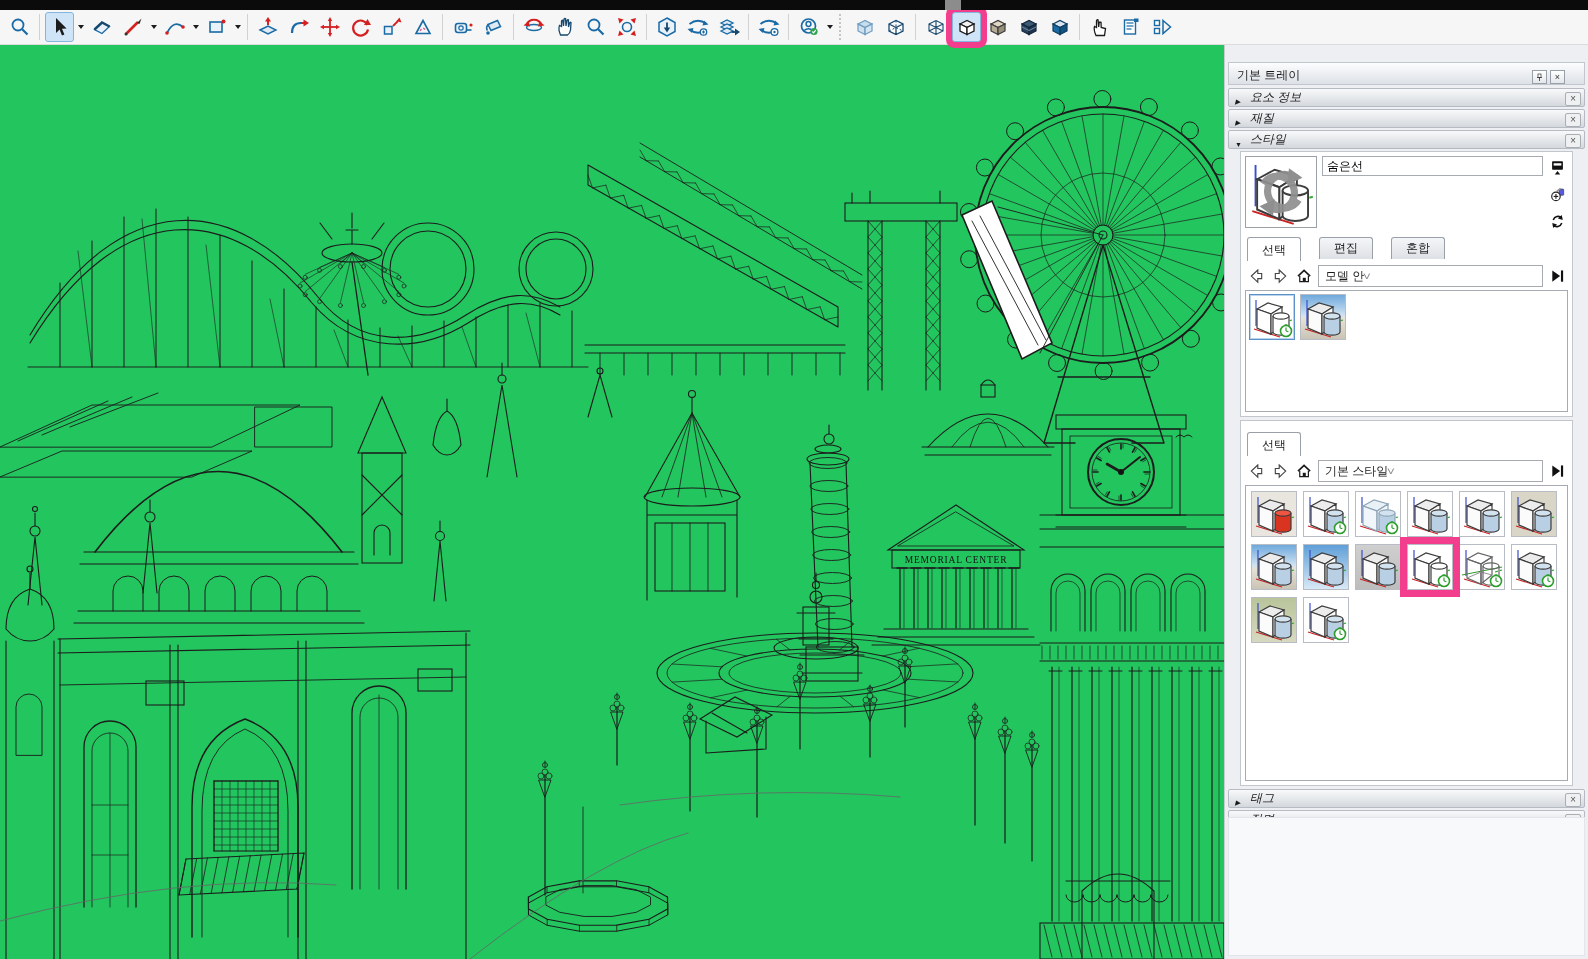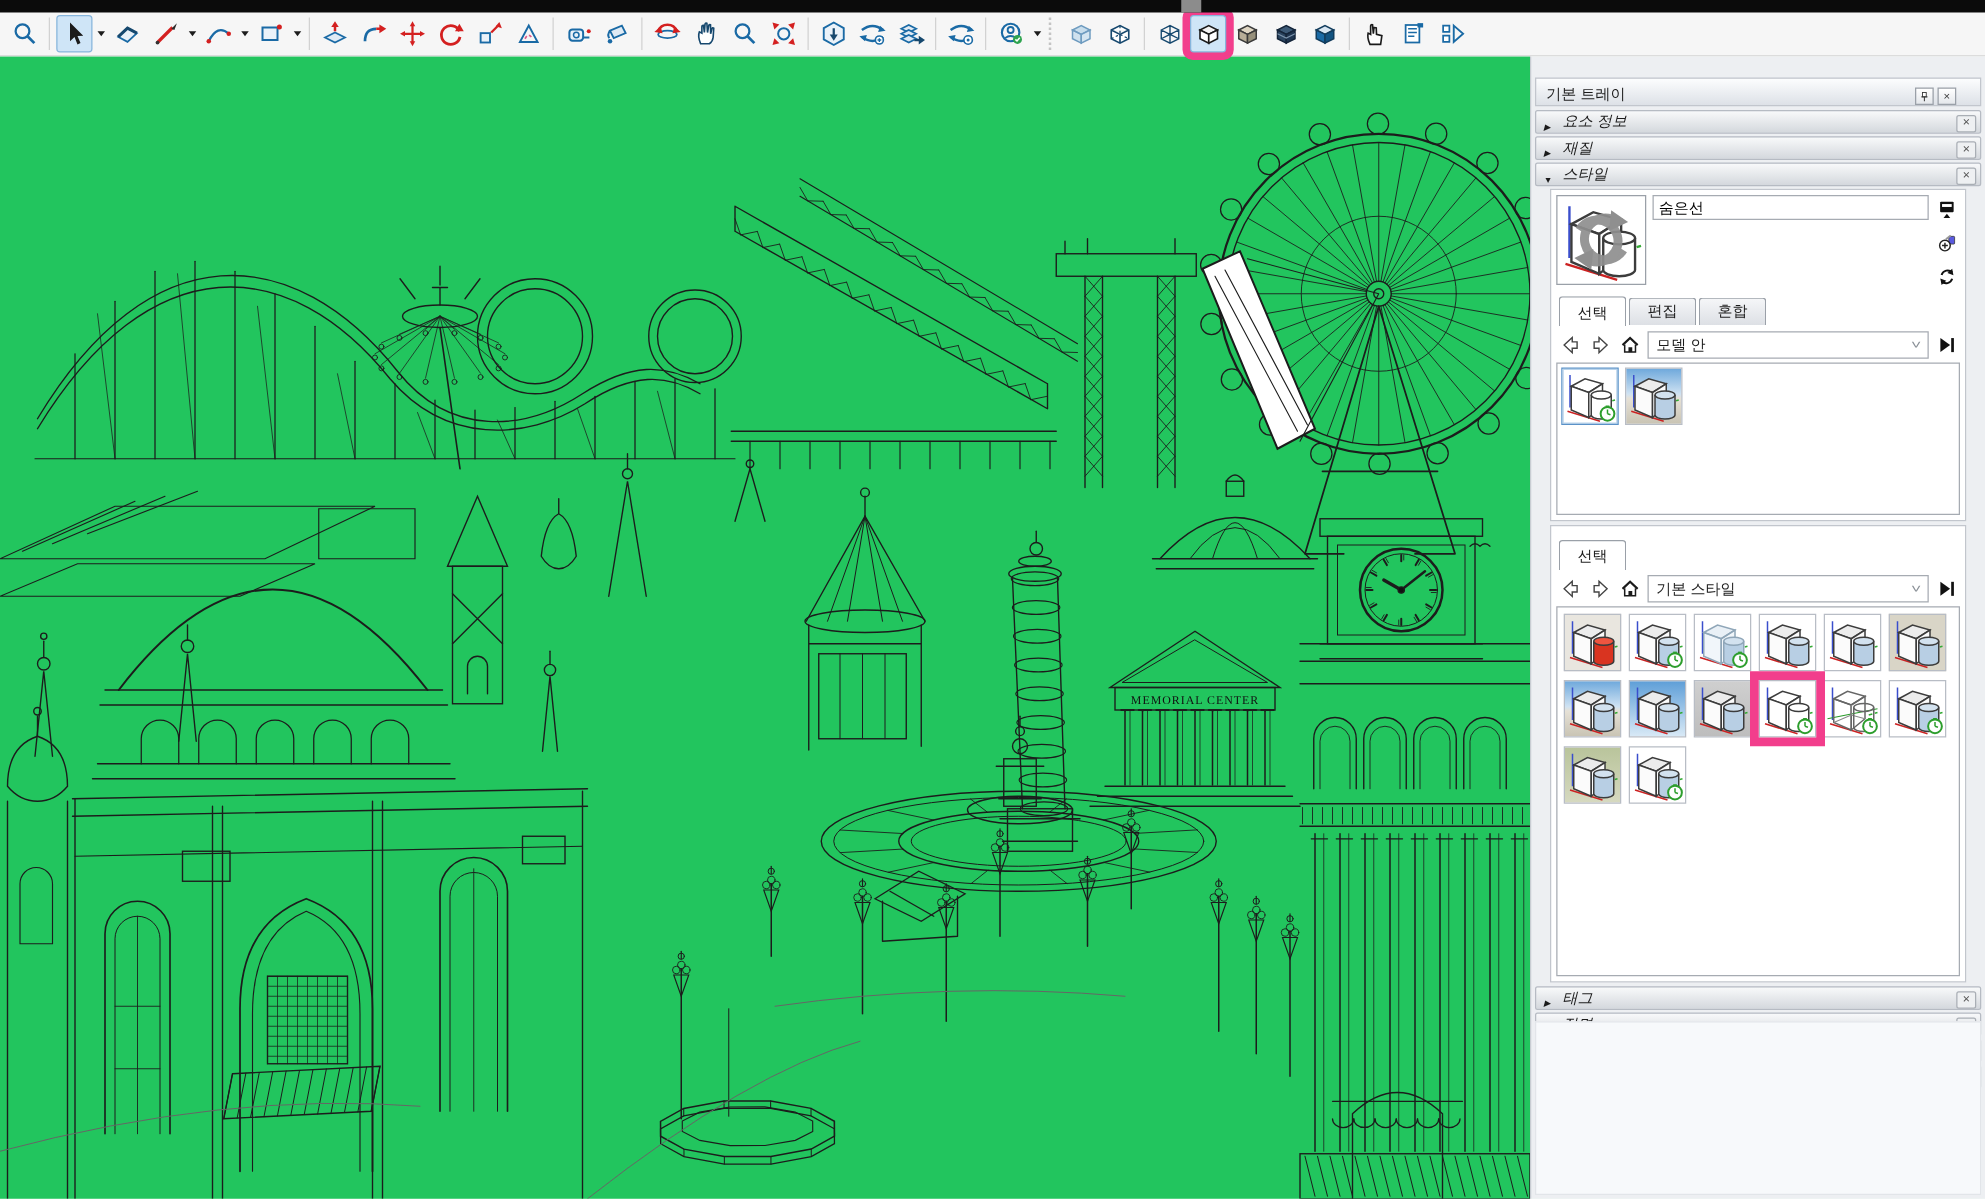--- a/index.html
+++ b/index.html
@@ -41,29 +41,29 @@
   .preview-row{display:flex;gap:5px;}
   .preview{width:70px;height:70px;border:1px solid #9aa0a8;background:#fff;flex:none;position:relative;}
   .preview svg{position:absolute;inset:0;}
   .fields{flex:1;min-width:0;}
   .name-input{width:100%;height:20px;border:1px solid #a6abb2;font-size:12px;padding:0 4px;
     box-sizing:border-box;font-family:"Liberation Sans",sans-serif;}
   .desc{margin-top:3px;height:58px;border:1px solid #a6abb2;font-size:12px;padding:2px 4px;overflow:hidden;}
   .side-icons{width:20px;display:flex;flex-direction:column;align-items:center;gap:9px;padding-top:2px;flex:none;}
   .side-icons button{border:none;background:none;padding:0;width:18px;height:18px;}
   .side-icons svg{width:17px;height:17px;display:block;}
-  .tabs{display:flex;gap:2px;margin-top:7px;padding-left:2px;align-items:center;}
+  .tabs{display:flex;gap:18px;margin-top:7px;padding-left:2px;align-items:flex-start;}
   .tab{padding:2px 14px 2px;border:1px solid #9aa0a8;border-bottom:none;border-radius:3px 3px 0 0;
     background:linear-gradient(#f5f6f8,#dde0e5);font-size:12px;}
   .tab.active{background:#fff;padding-top:4px;}
   .nav-row{display:flex;align-items:center;gap:4px;padding:4px 1px 3px;}
   .nav-btn{width:20px;height:20px;display:flex;align-items:center;justify-content:center;padding:0;border:none;background:none;}
   .nav-btn svg{width:19px;height:19px;}
   .select{flex:1;height:22px;border:1px solid #a6abb2;background:#fff;display:flex;align-items:center;
-    justify-content:space-between;padding:0 6px;box-sizing:border-box;}
+    justify-content:flex-start;padding:0 6px;box-sizing:border-box;}
   .chev{color:#8a9097;font-size:10px;transform:scaleX(1.4);}
   .thumb-list{border:1px solid #a6abb2;height:114px;padding:3px;display:flex;gap:5px;align-items:flex-start;background:#fff;}
   .thumb{width:46px;height:46px;border:1px solid #b8bdc5;position:relative;flex:none;box-sizing:border-box;}
   .thumb svg{position:absolute;inset:0;width:100%;height:100%;}
   .thumb.selected{border:1px solid #5b92c8;box-shadow:inset 0 0 0 1px #b9d4ec;}
   .thumb.hl{outline:7px solid #f23e8c;z-index:3;}
   .thumb-grid{border:1px solid #a6abb2;height:284px;padding:5px;display:grid;
     grid-template-columns:repeat(6,46px);gap:7px 6px;background:#fff;align-content:start;}
   .bg-white{background:#fff;}
   .bg-warm{background:#e9e6df;}

